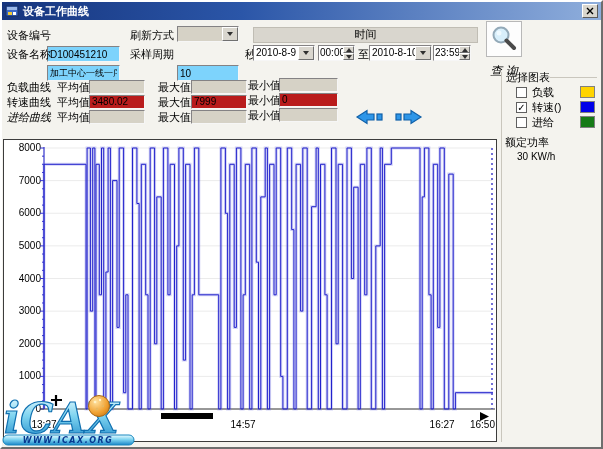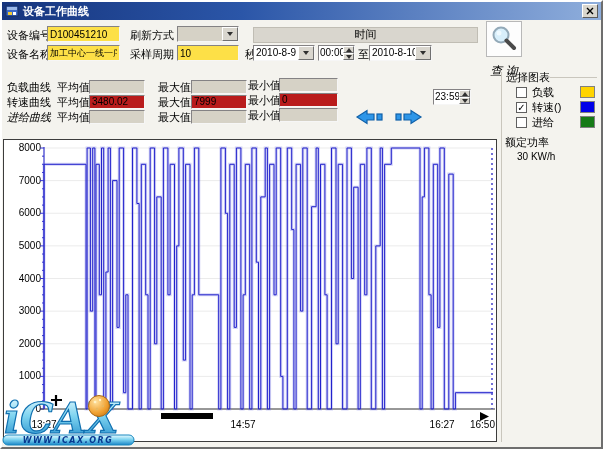--- a/index.html
+++ b/index.html
@@ -6,22 +6,22 @@
   .window{position:relative;width:599px;height:445px;background:#F4F3EE;
     border-top:2px solid #FFFFFF;border-left:2px solid #FFFFFF;
     border-right:2px solid #6E6E6E;border-bottom:2px solid #6E6E6E;}
   .titlebar{position:relative;height:18px;display:flex;align-items:center;gap:4px;padding:0 3px;
     background:linear-gradient(to right,#16357E,#2B56A8 40%,#8FAEDC);}
   .title-text{color:#fff;font-size:11px;font-weight:bold;white-space:nowrap;}
   .win-close{position:absolute;right:3px;top:2px;width:16px;height:14px;background:#D9D6CE;
     border:1px solid;border-color:#FFFFFF #5A5A5A #5A5A5A #FFFFFF;display:flex;align-items:center;justify-content:center;padding:0;}
   .client{position:relative;width:599px;height:427px;overflow:hidden;}
   .lbl{position:absolute;font-size:11px;color:#000;white-space:nowrap;line-height:13px;}
-  .tb{position:absolute;height:16px;background:#fde047;border:1px solid;border-color:#848284 #F6F6F6 #F6F6F6 #848284;
-    font-size:10px;line-height:14px;padding:0 2px;box-sizing:border-box;overflow:hidden;white-space:nowrap;}
+  .tb{position:absolute;height:16px;background:#7dd3fc;border:1px solid;border-color:#848284 #F6F6F6 #F6F6F6 #848284;
+    font-size:10px;line-height:14px;padding:0 2px;box-sizing:border-box;overflow:hidden;white-space:nowrap;margin-top:20px;}
   .statbox{position:absolute;height:14px;font-size:10px;line-height:12px;padding:0 2px;box-sizing:border-box;
     border:1px solid;border-color:#848284 #F6F6F6 #F6F6F6 #848284;background:#b91c1c;overflow:hidden;}
   .statbox.dis{background:#D6D2C6;}
   .combo{position:absolute;height:16px;background:#fff;border:1px solid;border-color:#848284 #F6F6F6 #F6F6F6 #848284;
     box-sizing:border-box;display:flex;align-items:stretch;}
   .combo .val{flex:1;font-size:10px;line-height:14px;padding:0 2px;overflow:hidden;white-space:nowrap;}
   .combo.dis .val{background:#D6D2C6;}
   .dbtn{width:14px;background:#D9D6CE;border:1px solid;border-color:#FFFFFF #707070 #707070 #FFFFFF;
     display:flex;align-items:center;justify-content:center;}
   .tri-down{width:0;height:0;border-left:3px solid transparent;border-right:3px solid transparent;border-top:4px solid #303030;}
@@ -105,21 +105,21 @@
           </button>
       </span>
     </div>
     <span class="lbl" style="left:356px;top:28px;">至</span>
     <div class="combo" style="left:367px;top:25px;width:63px;">
       <span class="val">2010-8-10</span>
       <span class="dbtn">
           <span class="tri-down"></span>
         </span>
     </div>
-    <div class="spinner" style="left:431px;top:25px;width:38px;margin-top:44px;">
+    <div class="spinner" style="left:431px;top:25px;width:38px;">
       <span class="val">23:59</span>
       <span class="spincol">
         <button class="spinbtn">
             <span class="tri-up"></span>
           </button>
         <button class="spinbtn">
             <span class="tri-down"></span>
           </button>
       </span>
     </div>

